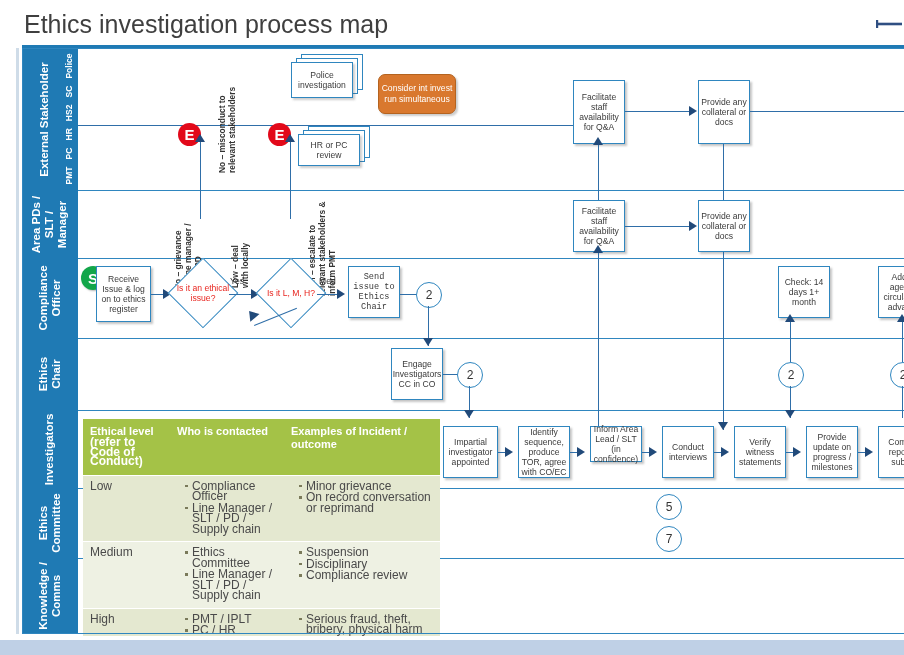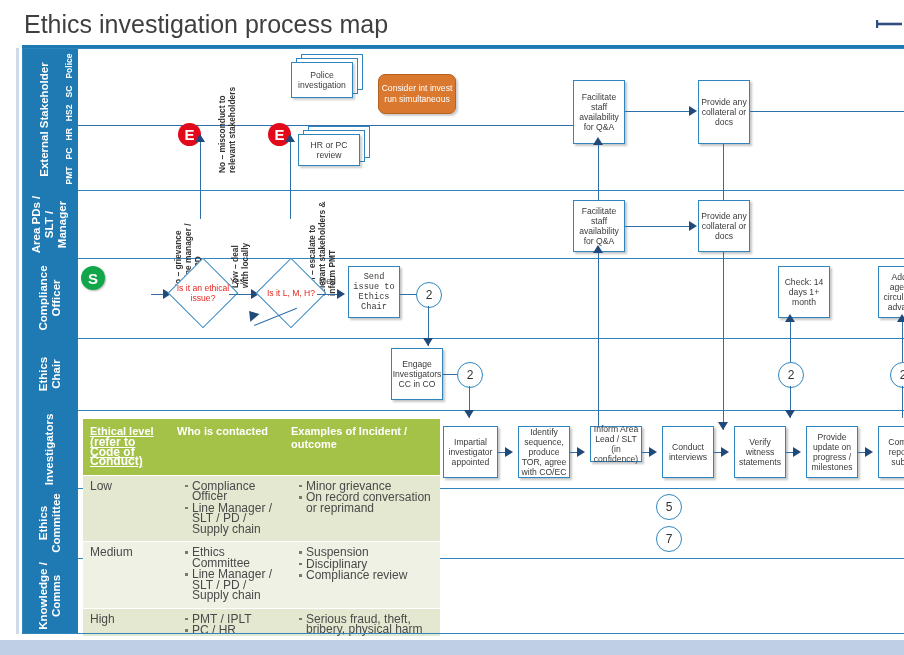--- a/index.html
+++ b/index.html
@@ -259,20 +259,23 @@
       <div class="vline" style="left:520px;top:96px;height:56px;"></div>
       <div class="arrow-u" style="left:515px;top:89px;"></div>
 
       <div class="vline" style="left:645px;top:96px;height:56px;"></div>
       <div class="vline" style="left:645px;top:204px;height:178px;"></div>
       <div class="arrow-d" style="left:640px;top:374px;"></div>
 
       <div class="startdot" style="left:3px;top:218px;">
         <span>S</span>
       </div>
+      <div class="node" style="left:18px;top:218px;width:55px;height:56px;">
+        <span>Receive Issue &amp; log on to ethics register</span>
+      </div>
       <div class="hline" style="left:73px;top:246px;width:16px;"></div>
       <div class="arrow-r" style="left:85px;top:241px;"></div>
 
       <div class="diamond" style="left:100px;top:220px;width:50px;height:50px;"></div>
       <div class="diamond-txt" style="left:97px;top:220px;width:56px;height:50px;">
         <span>Is it an ethical issue?</span>
       </div>
 
       <div class="lbl" style="left:152px;top:228px;">Yes</div>
       <div class="hline" style="left:151px;top:246px;width:26px;"></div>
@@ -377,21 +380,21 @@
         <span>5</span>
       </div>
       <div class="conn" style="left:578px;top:478px;">
         <span>7</span>
       </div>
 
       <div id="tbl">
         <table>
           <thead>
             <tr>
-              <th style="width:74px;text-decoration:underline;">
+              <th style="width:74px;">
                 <span>Ethical level</span>
                 <span class="note">(refer to Code of Conduct)</span>
               </th>
               <th style="width:101px;">
                 <span>Who is contacted</span>
               </th>
               <th style="width:143px;">
                 <span>Examples of Incident / outcome</span>
               </th>
             </tr>

